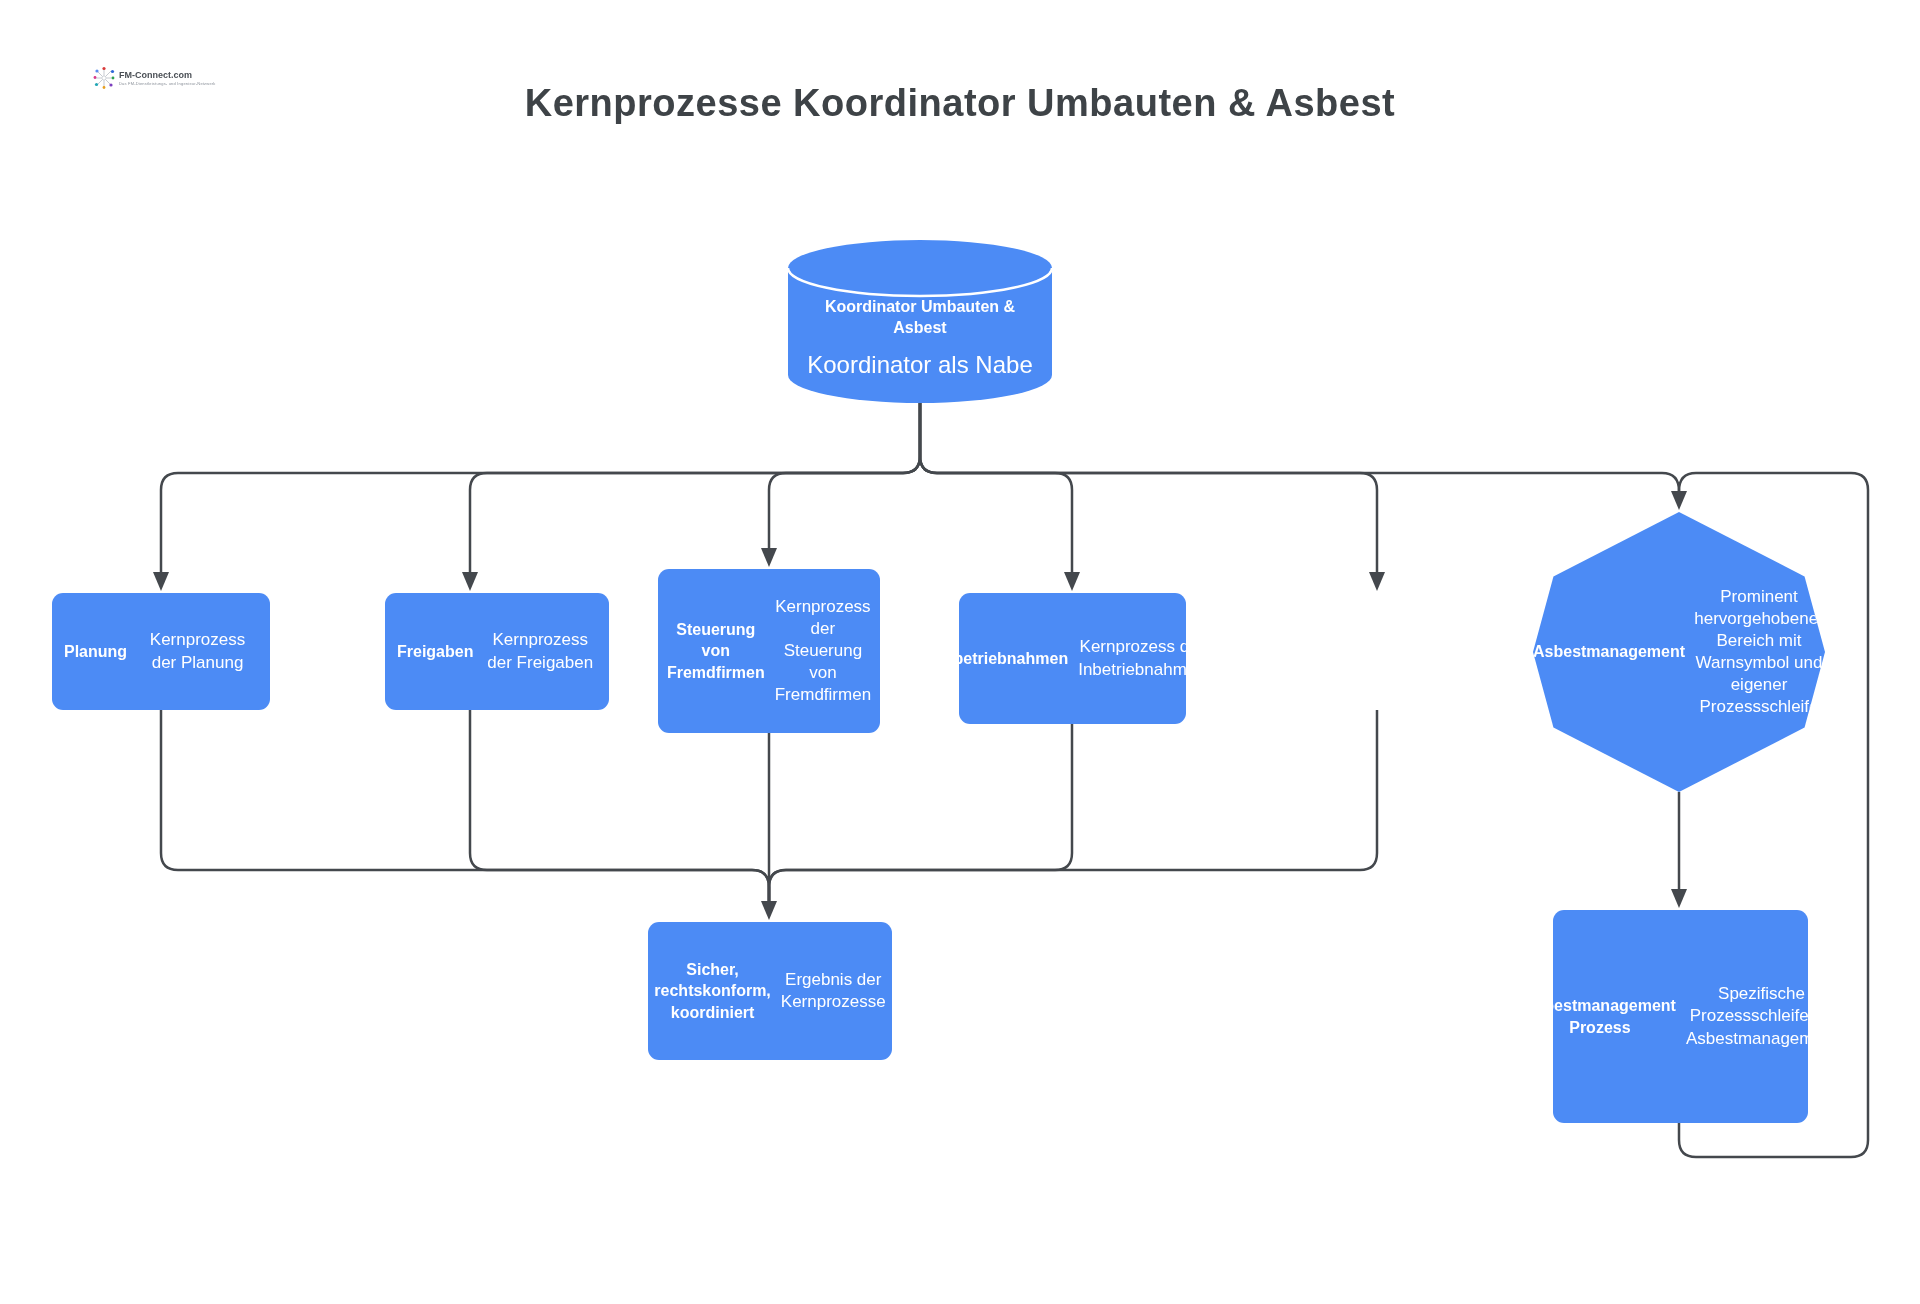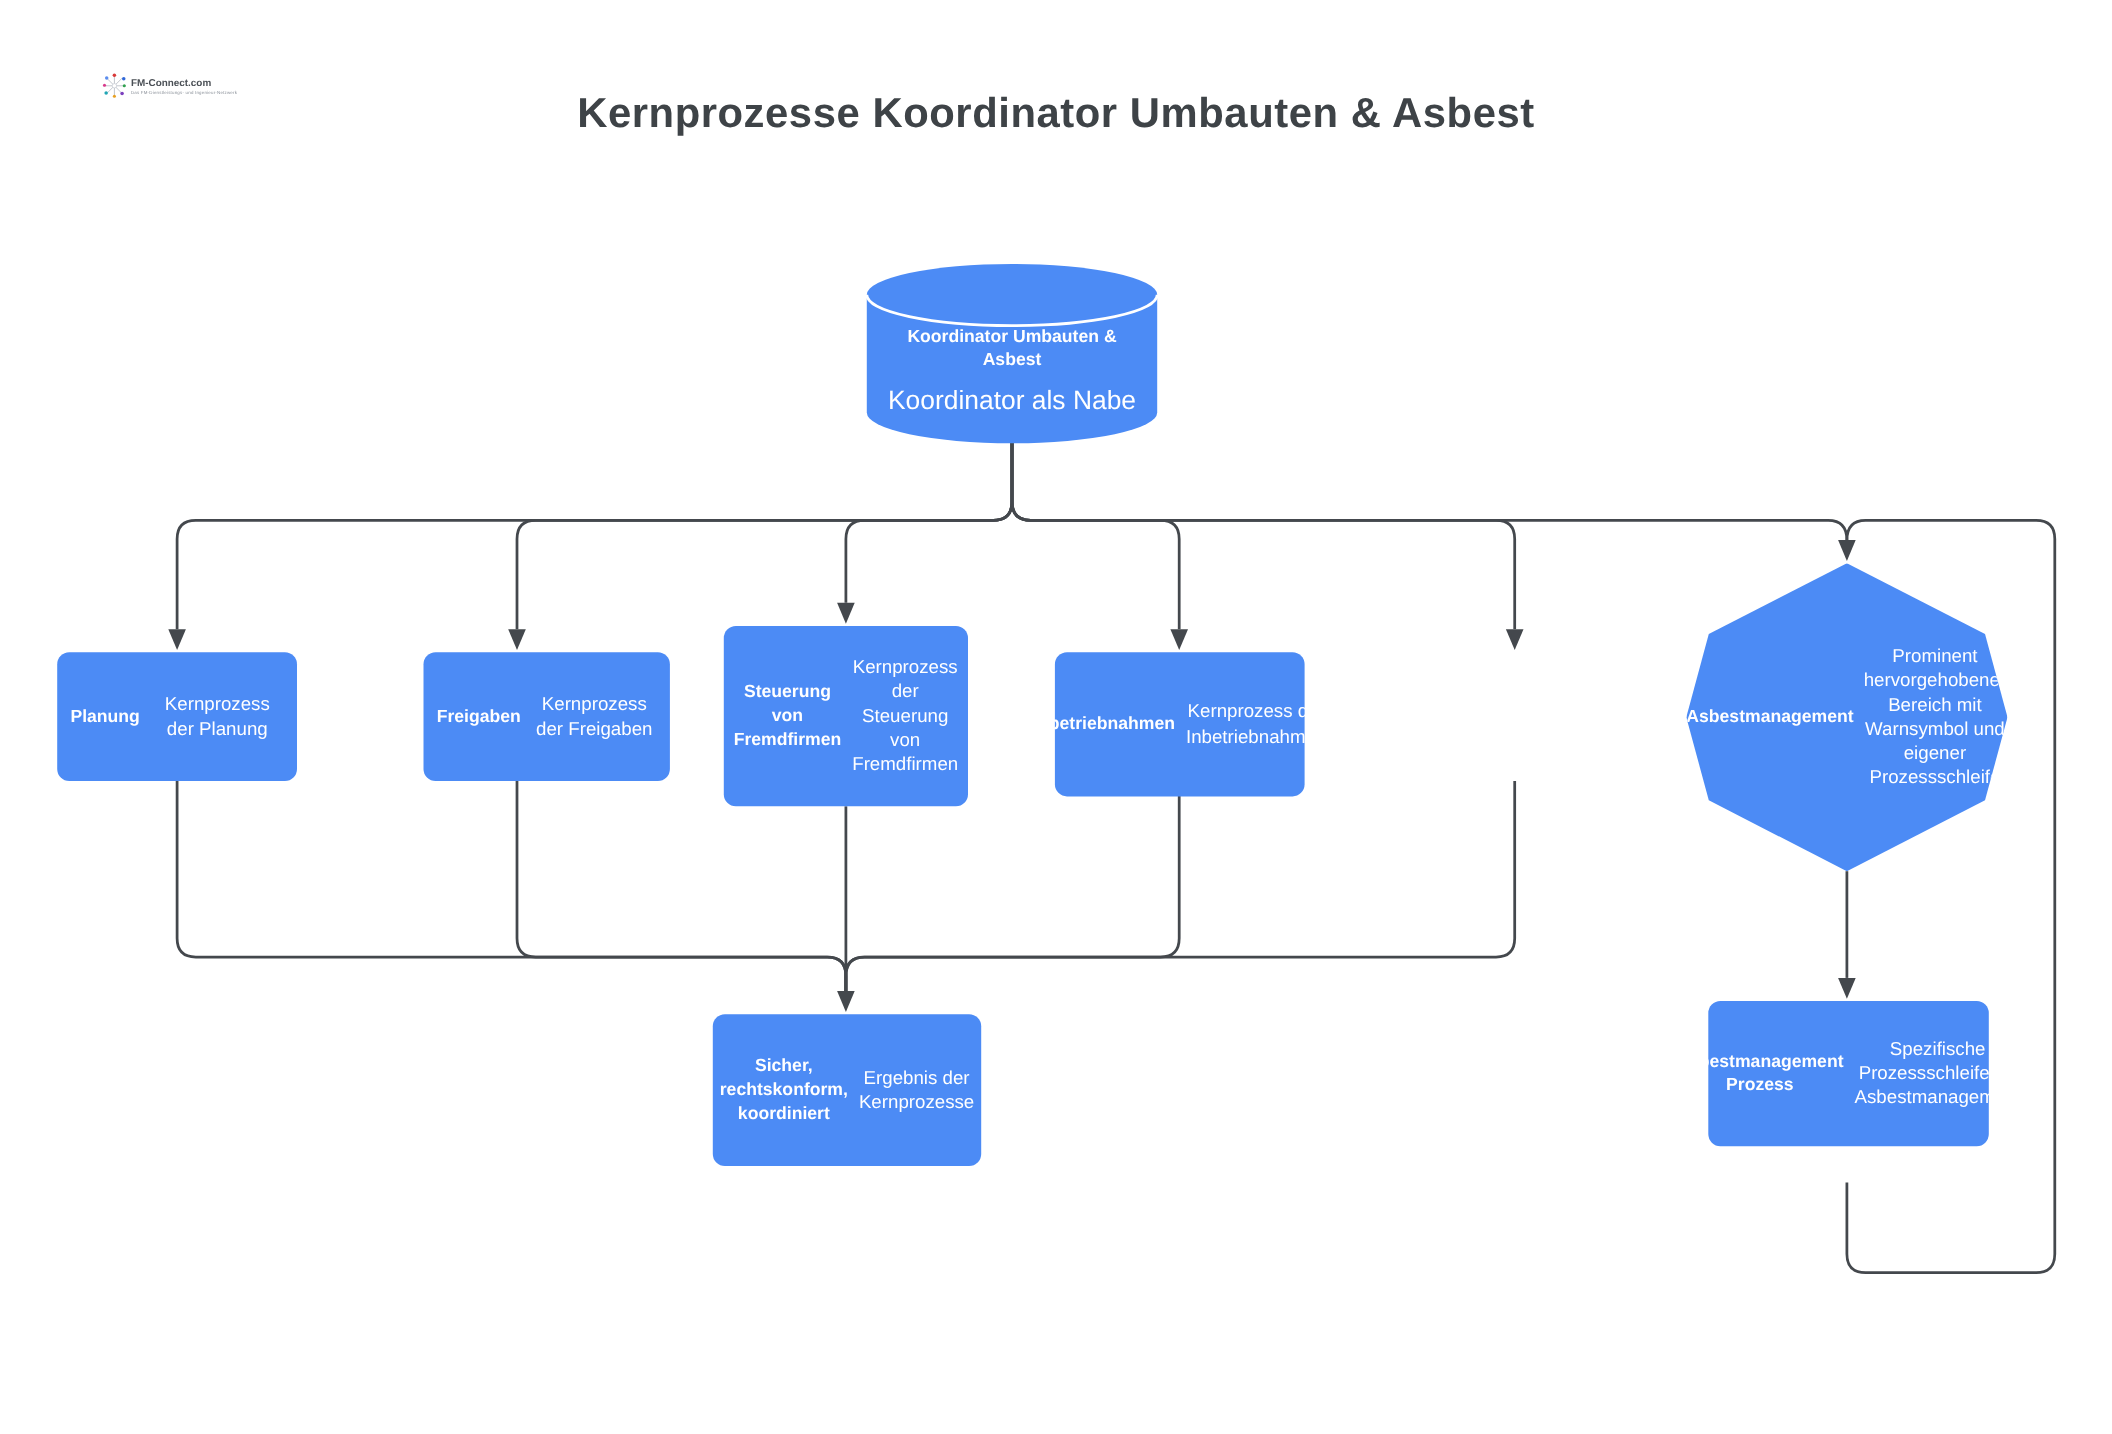--- a/index.html
+++ b/index.html
@@ -139,18 +139,18 @@
   <div class="hex">
     <div class="node-label">Asbestmanagement</div>
     <div class="node-desc">Prominent hervorgehobener Bereich mit Warnsymbol und eigener Prozessschleife</div>
   </div>
 
   <div class="node" style="left:648px;top:922px;width:244px;height:138px;">
     <div class="node-label">Sicher, rechtskonform, koordiniert</div>
     <div class="node-desc" style="max-width:215px;">Ergebnis der Kernprozesse</div>
   </div>
 
-  <div class="node" style="left:1553px;top:910px;width:255px;height:132px;">
+  <div class="node" style="left:1553px;top:910px;width:255px;height:213px;">
     <div class="node-label">Asbestmanagement Prozess</div>
     <div class="node-desc" style="max-width:225px;">Spezifische Prozessschleife für Asbestmanagement</div>
   </div>
 
 </div>
 
 </body></html>

